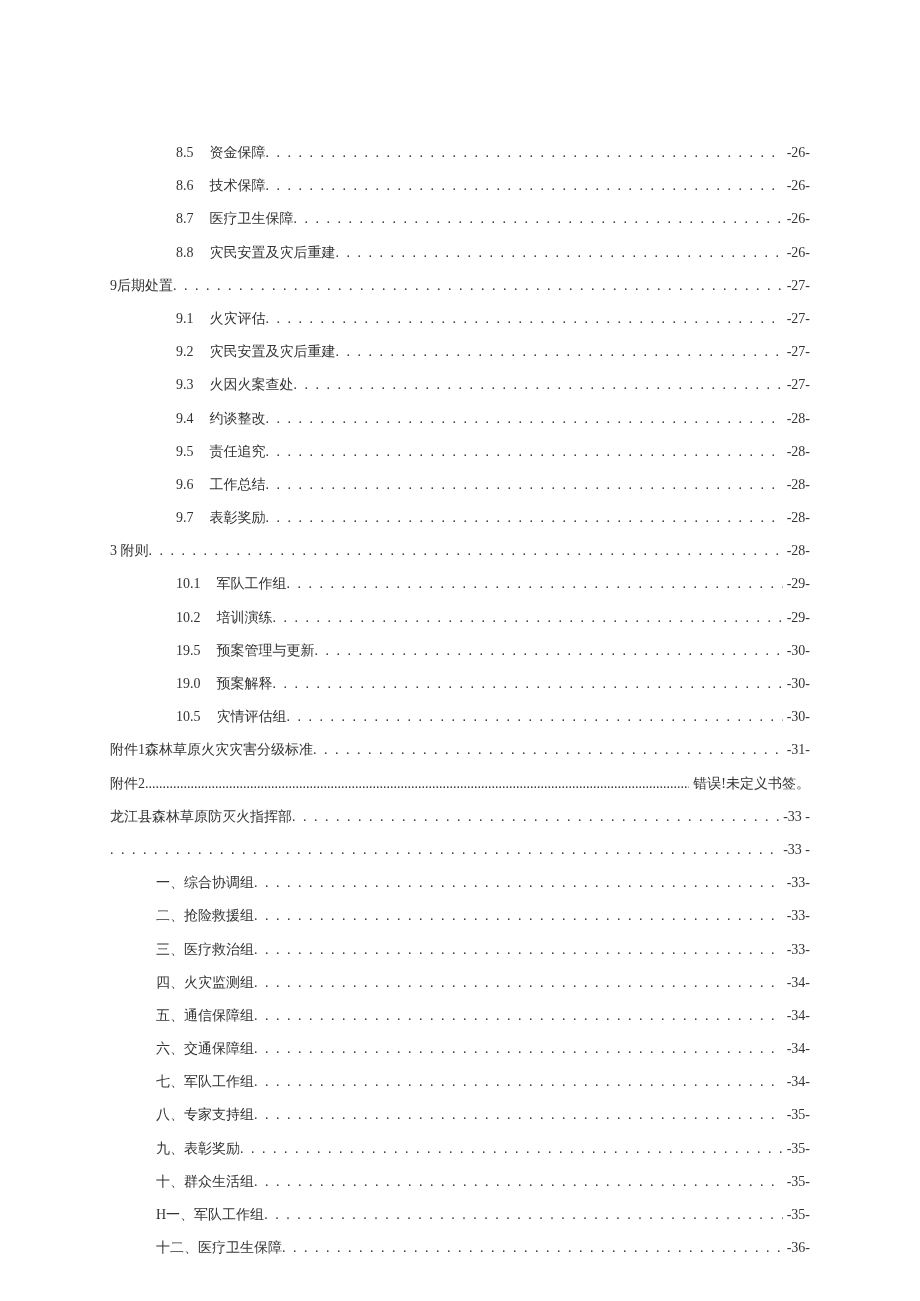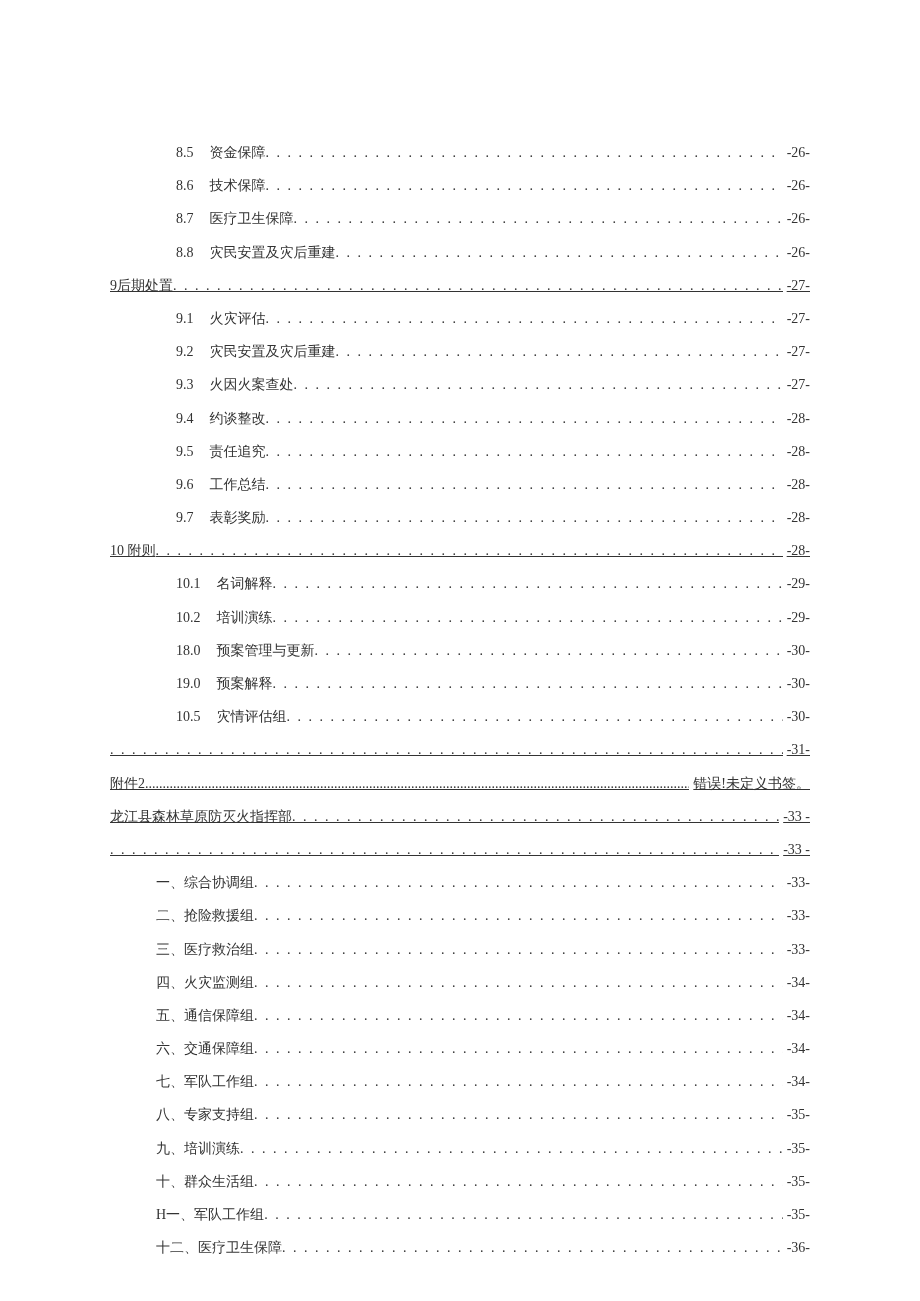--- a/index.html
+++ b/index.html
@@ -15,21 +15,21 @@
       padding: 140px 110px 60px 110px;
       font-size: 14px;
       color: #333;
     }
     .toc-line {
       display: flex;
       align-items: baseline;
       margin-bottom: 8px;
       line-height: 1.8;
     }
-    .indent-0 { padding-left: 0; text-decoration: underline; }
+    .indent-0 { padding-left: 0; }
     .indent-1 { padding-left: 46px; }
     .indent-2 { padding-left: 46px; justify-content: space-between; }
     .num {
       margin-right: 16px;
       white-space: nowrap;
       margin-left: 20px;
     }
     .title {
       white-space: nowrap;
     }
@@ -119,55 +119,56 @@
       <span class="dots">. . . . . . . . . . . . . . . . . . . . . . . . . . . . . . . . . . . . . . . . . . . . . . . . . . . . . . . . . . . . . . . . . . . . . . . . . . . . . . . . . . . . . . . . . . . . . . . . . . . . . . . . . . . . . . . . . . . . . . . . . . . . . . . . . . . . . . . . . . . . . . . . .</span>
       <span class="page">-28-</span>
     </div>
     <div class="toc-line indent-1">
       <span class="num">9.7</span>
       <span class="title">表彰奖励</span>
       <span class="dots">. . . . . . . . . . . . . . . . . . . . . . . . . . . . . . . . . . . . . . . . . . . . . . . . . . . . . . . . . . . . . . . . . . . . . . . . . . . . . . . . . . . . . . . . . . . . . . . . . . . . . . . . . . . . . . . . . . . . . . . . . . . . . . . . . . . . . . . . . . . . . . . . .</span>
       <span class="page">-28-</span>
     </div>
     <div class="toc-line indent-0">
-      <span class="title">10 附则</span>
+      <span class="title">3 附则</span>
       <span class="dots">. . . . . . . . . . . . . . . . . . . . . . . . . . . . . . . . . . . . . . . . . . . . . . . . . . . . . . . . . . . . . . . . . . . . . . . . . . . . . . . . . . . . . . . . . . . . . . . . . . . . . . . . . . . . . . . . . . . . . . . . . . . . . . . . . . . . . . . . . . . . . . . . .</span>
       <span class="page">-28-</span>
     </div>
     <div class="toc-line indent-1">
       <span class="num">10.1</span>
-      <span class="title">名词解释</span>
+      <span class="title">军队工作组</span>
       <span class="dots">. . . . . . . . . . . . . . . . . . . . . . . . . . . . . . . . . . . . . . . . . . . . . . . . . . . . . . . . . . . . . . . . . . . . . . . . . . . . . . . . . . . . . . . . . . . . . . . . . . . . . . . . . . . . . . . . . . . . . . . . . . . . . . . . . . . . . . . . . . . . . . . . .</span>
       <span class="page">-29-</span>
     </div>
     <div class="toc-line indent-1">
       <span class="num">10.2</span>
       <span class="title">培训演练</span>
       <span class="dots">. . . . . . . . . . . . . . . . . . . . . . . . . . . . . . . . . . . . . . . . . . . . . . . . . . . . . . . . . . . . . . . . . . . . . . . . . . . . . . . . . . . . . . . . . . . . . . . . . . . . . . . . . . . . . . . . . . . . . . . . . . . . . . . . . . . . . . . . . . . . . . . . .</span>
       <span class="page">-29-</span>
     </div>
     <div class="toc-line indent-1">
-      <span class="num">18.0</span>
+      <span class="num">19.5</span>
       <span class="title">预案管理与更新</span>
       <span class="dots">. . . . . . . . . . . . . . . . . . . . . . . . . . . . . . . . . . . . . . . . . . . . . . . . . . . . . . . . . . . . . . . . . . . . . . . . . . . . . . . . . . . . . . . . . . . . . . . . . . . . . . . . . . . . . . . . . . . . . . . . . . . . . . . . . . . . . . . . . . . . . . . . .</span>
       <span class="page">-30-</span>
     </div>
     <div class="toc-line indent-1">
       <span class="num">19.0</span>
       <span class="title">预案解释</span>
       <span class="dots">. . . . . . . . . . . . . . . . . . . . . . . . . . . . . . . . . . . . . . . . . . . . . . . . . . . . . . . . . . . . . . . . . . . . . . . . . . . . . . . . . . . . . . . . . . . . . . . . . . . . . . . . . . . . . . . . . . . . . . . . . . . . . . . . . . . . . . . . . . . . . . . . .</span>
       <span class="page">-30-</span>
     </div>
     <div class="toc-line indent-1">
       <span class="num">10.5</span>
       <span class="title">灾情评估组</span>
       <span class="dots">. . . . . . . . . . . . . . . . . . . . . . . . . . . . . . . . . . . . . . . . . . . . . . . . . . . . . . . . . . . . . . . . . . . . . . . . . . . . . . . . . . . . . . . . . . . . . . . . . . . . . . . . . . . . . . . . . . . . . . . . . . . . . . . . . . . . . . . . . . . . . . . . .</span>
       <span class="page">-30-</span>
     </div>
     <div class="toc-line indent-0">
+      <span class="title">附件1森林草原火灾灾害分级标准</span>
       <span class="dots">. . . . . . . . . . . . . . . . . . . . . . . . . . . . . . . . . . . . . . . . . . . . . . . . . . . . . . . . . . . . . . . . . . . . . . . . . . . . . . . . . . . . . . . . . . . . . . . . . . . . . . . . . . . . . . . . . . . . . . . . . . . . . . . . . . . . . . . . . . . . . . . . .</span>
       <span class="page">-31-</span>
     </div>
     <div class="toc-line indent-0">
       <span class="title">附件2</span>
       <span class="solid-dots">........................................................................................................................................................................................................................</span>
       <span class="page">错误!未定义书签。</span>
     </div>
     <div class="toc-line indent-0">
       <span class="title">龙江县森林草原防灭火指挥部</span>
@@ -212,21 +213,21 @@
       <span class="title">七、军队工作组</span>
       <span class="dots">. . . . . . . . . . . . . . . . . . . . . . . . . . . . . . . . . . . . . . . . . . . . . . . . . . . . . . . . . . . . . . . . . . . . . . . . . . . . . . . . . . . . . . . . . . . . . . . . . . . . . . . . . . . . . . . . . . . . . . . . . . . . . . . . . . . . . . . . . . . . . . . . .</span>
       <span class="page">-34-</span>
     </div>
     <div class="toc-line indent-2">
       <span class="title">八、专家支持组</span>
       <span class="dots">. . . . . . . . . . . . . . . . . . . . . . . . . . . . . . . . . . . . . . . . . . . . . . . . . . . . . . . . . . . . . . . . . . . . . . . . . . . . . . . . . . . . . . . . . . . . . . . . . . . . . . . . . . . . . . . . . . . . . . . . . . . . . . . . . . . . . . . . . . . . . . . . .</span>
       <span class="page">-35-</span>
     </div>
     <div class="toc-line indent-2">
-      <span class="title">九、培训演练</span>
+      <span class="title">九、表彰奖励</span>
       <span class="dots">. . . . . . . . . . . . . . . . . . . . . . . . . . . . . . . . . . . . . . . . . . . . . . . . . . . . . . . . . . . . . . . . . . . . . . . . . . . . . . . . . . . . . . . . . . . . . . . . . . . . . . . . . . . . . . . . . . . . . . . . . . . . . . . . . . . . . . . . . . . . . . . . .</span>
       <span class="page">-35-</span>
     </div>
     <div class="toc-line indent-2">
       <span class="title">十、群众生活组</span>
       <span class="dots">. . . . . . . . . . . . . . . . . . . . . . . . . . . . . . . . . . . . . . . . . . . . . . . . . . . . . . . . . . . . . . . . . . . . . . . . . . . . . . . . . . . . . . . . . . . . . . . . . . . . . . . . . . . . . . . . . . . . . . . . . . . . . . . . . . . . . . . . . . . . . . . . .</span>
       <span class="page">-35-</span>
     </div>
     <div class="toc-line indent-2">
       <span class="title">H一、军队工作组</span>

